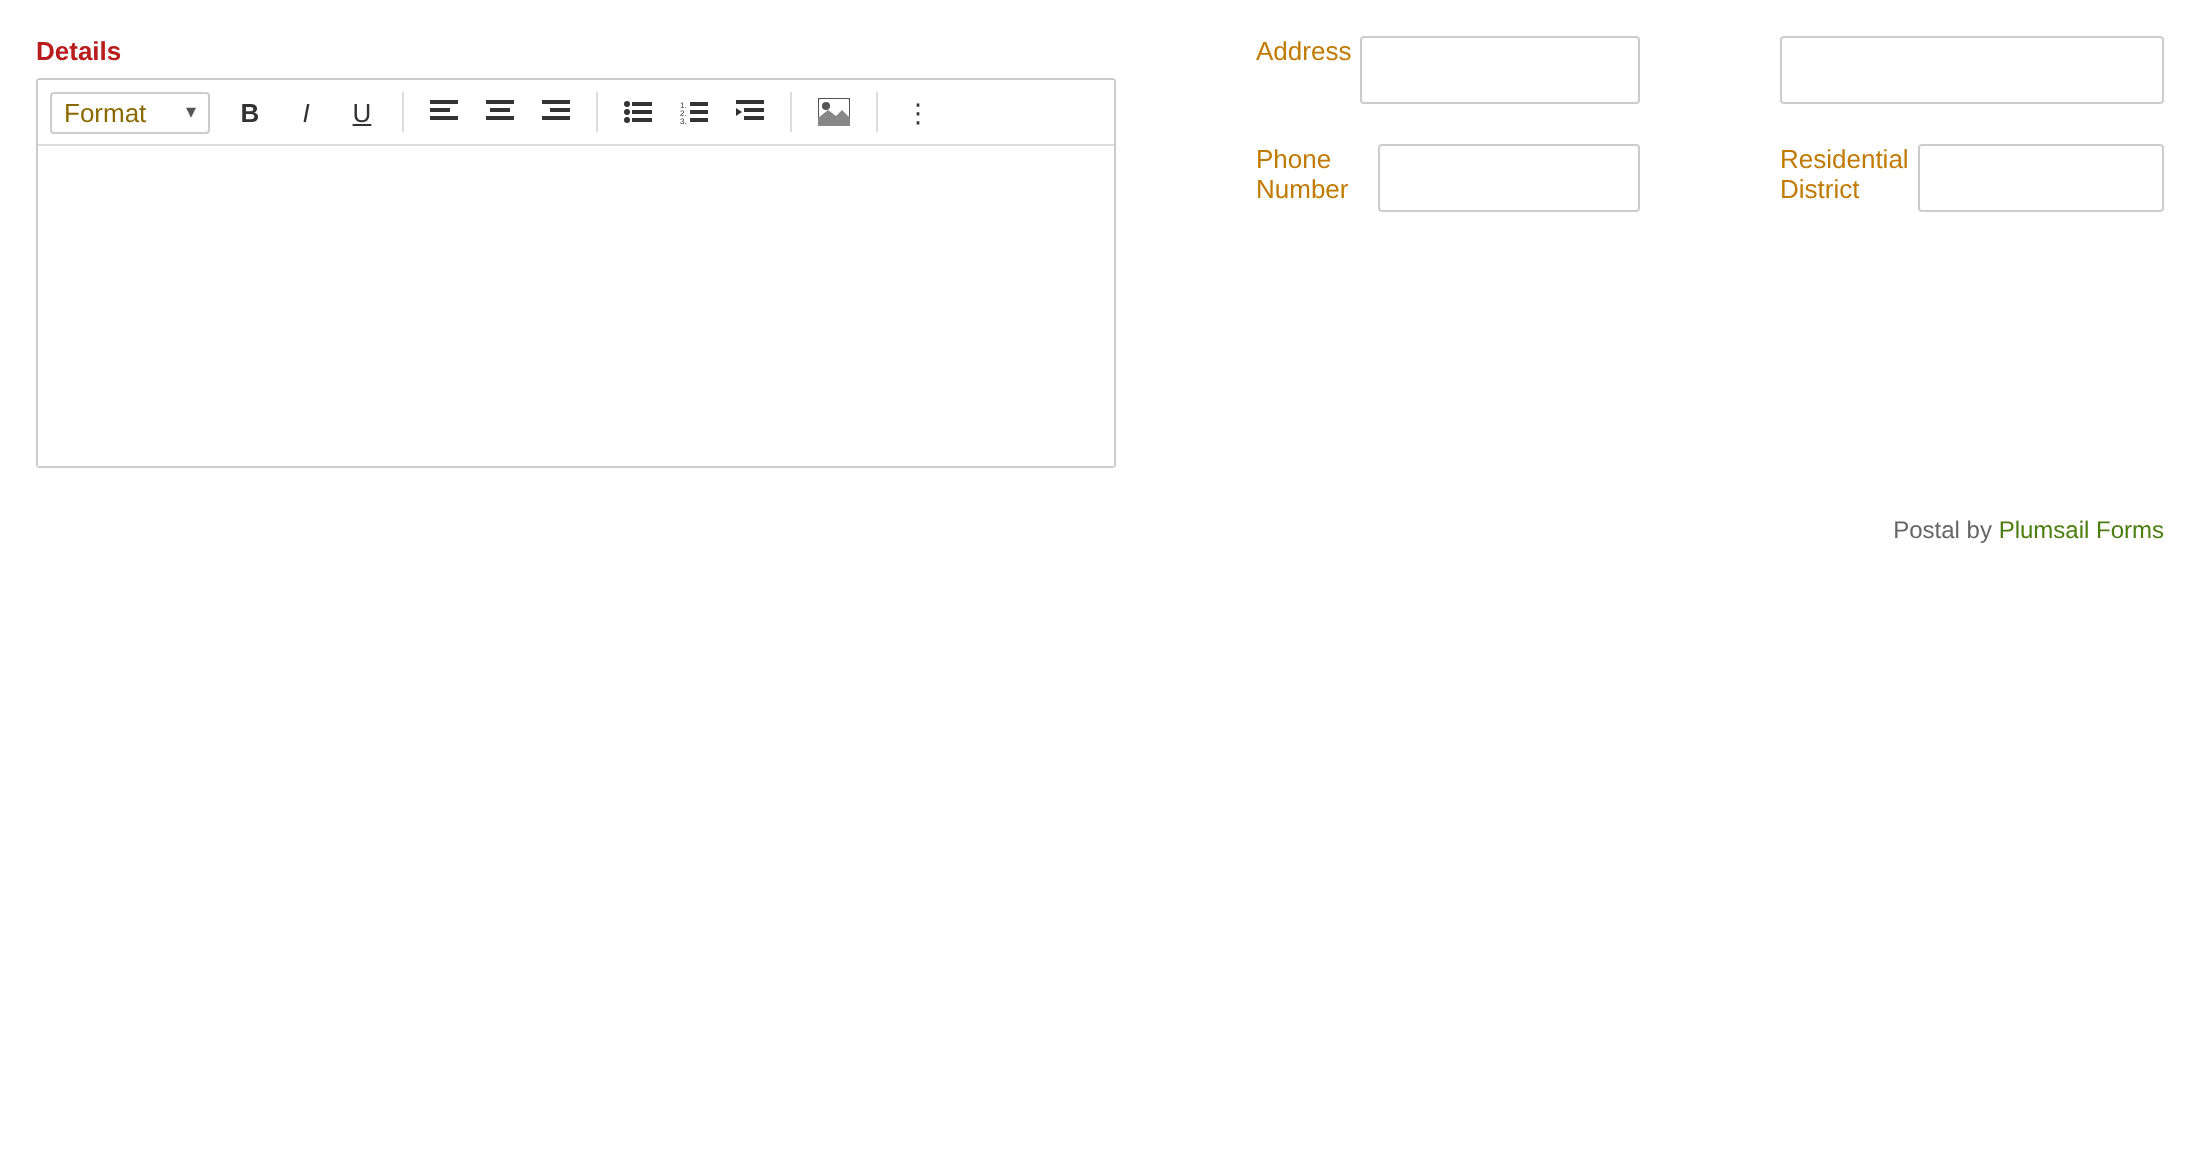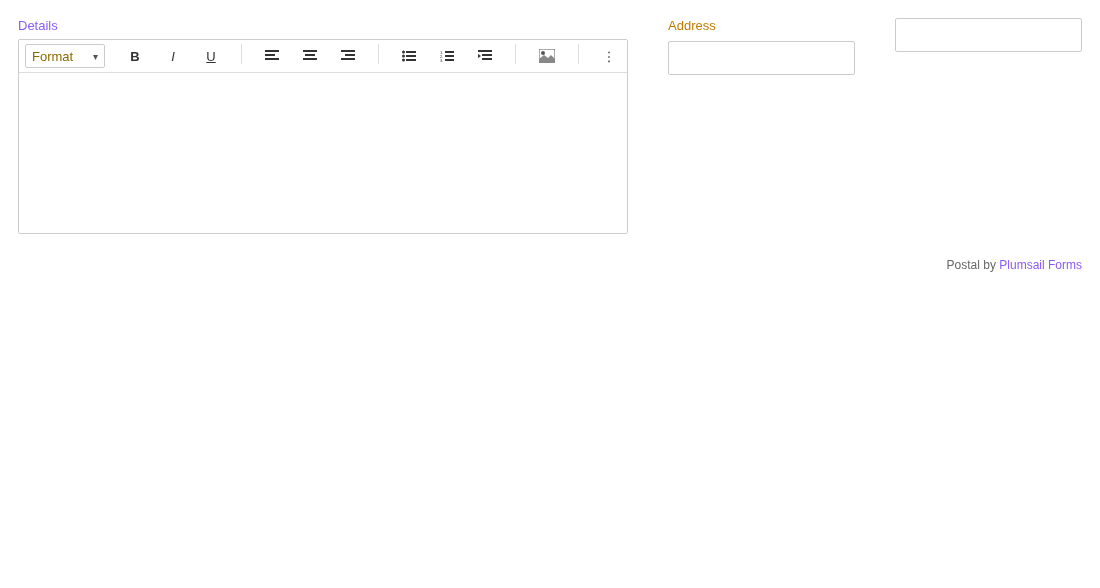--- a/index.html
+++ b/index.html
@@ -24,34 +24,36 @@
       gap: 40px;
     }
 
     
     .details-section {
       flex: 0 0 540px;
     }
 
     .section-label {
       font-size: 13px;
-      color: #8b5cf6;
+      color: #b91c1c;
       margin-bottom: 6px;
+      font-weight: bold;
     }
 
     .editor-wrapper {
       border: 1px solid #ccc;
       border-radius: 2px;
     }
 
     .editor-toolbar {
       display: flex;
+      align-items: center;
       border-bottom: 1px solid #ddd;
       padding: 4px 6px;
-      gap: 14px;
+      gap: 4px;
       background: #fff;
     }
 
     .format-dropdown {
       display: flex;
       align-items: center;
       border: 1px solid #ccc;
       border-radius: 2px;
       padding: 2px 6px;
       font-size: 13px;
@@ -120,22 +122,23 @@
 
     .fields-row {
       display: flex;
       gap: 40px;
       margin-bottom: 20px;
     }
 
     .field-group {
       flex: 1;
       display: flex;
-      flex-direction: column;
+      flex-direction: row;
       gap: 4px;
+      margin-left: 30px;
     }
 
     .field-label {
       font-size: 13px;
       color: #c07a00;
       margin-bottom: 4px;
     }
 
     .field-input {
       border: 1px solid #ccc;
@@ -152,21 +155,21 @@
     
     .powered-by {
       position: absolute;
       bottom: 316px;
       right: 18px;
       font-size: 12px;
       color: #666;
     }
 
     .powered-by a {
-      color: #8b5cf6;
+      color: #4d7c0f;
       text-decoration: none;
     }
   </style>
 </head>
 <body>
 
 <div class="main-container">
 
   <div class="details-section">
     <div class="section-label">Details</div>
@@ -267,18 +270,28 @@
     <div class="fields-row">
       <div class="field-group">
         <label class="field-label">Address</label>
         <input type="text" class="field-input" style="">
       </div>
       <div class="field-group">
         <input type="text" class="field-input" style="">
       </div>
     </div>
 
+    <div class="fields-row">
+      <div class="field-group">
+        <label class="field-label">Phone Number</label>
+        <input type="text" class="field-input" style="">
+      </div>
+      <div class="field-group">
+        <label class="field-label">Residential District</label>
+        <input type="text" class="field-input" style="">
+      </div>
+    </div>
   </div>
 </div>
 
 <div class="powered-by">
   <span>Postal by </span><a href="#">Plumsail Forms</a>
 </div>
 
 </body></html>

